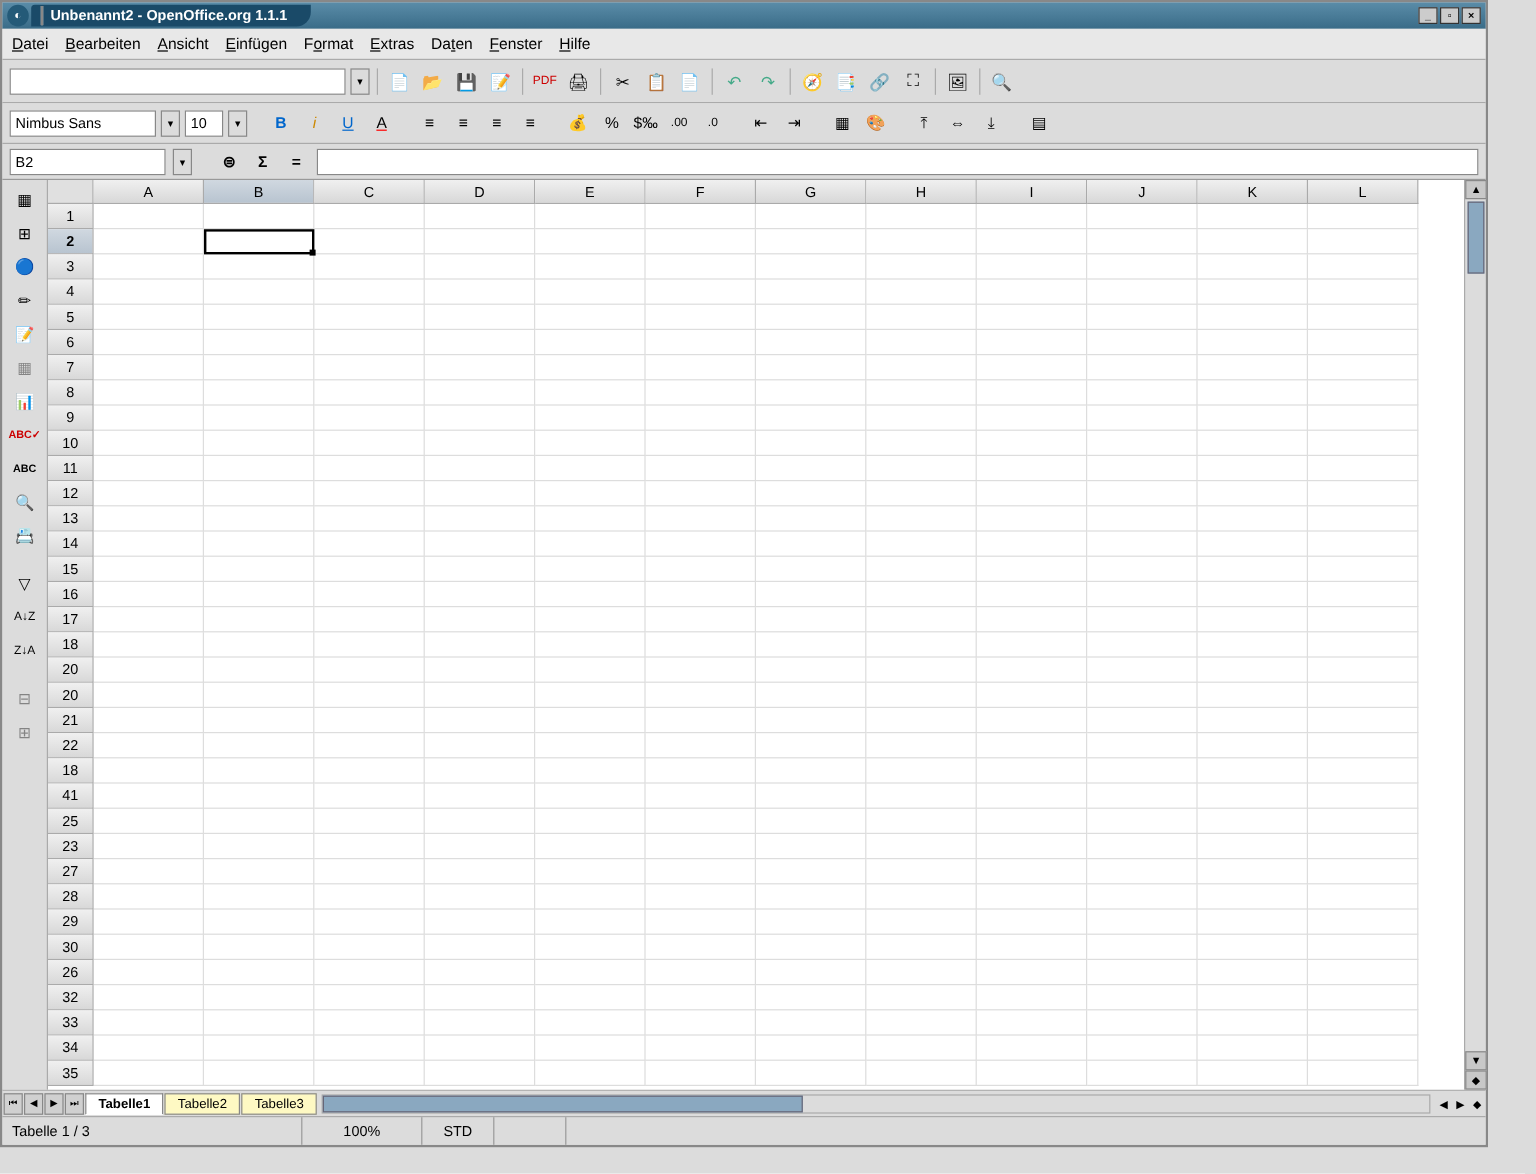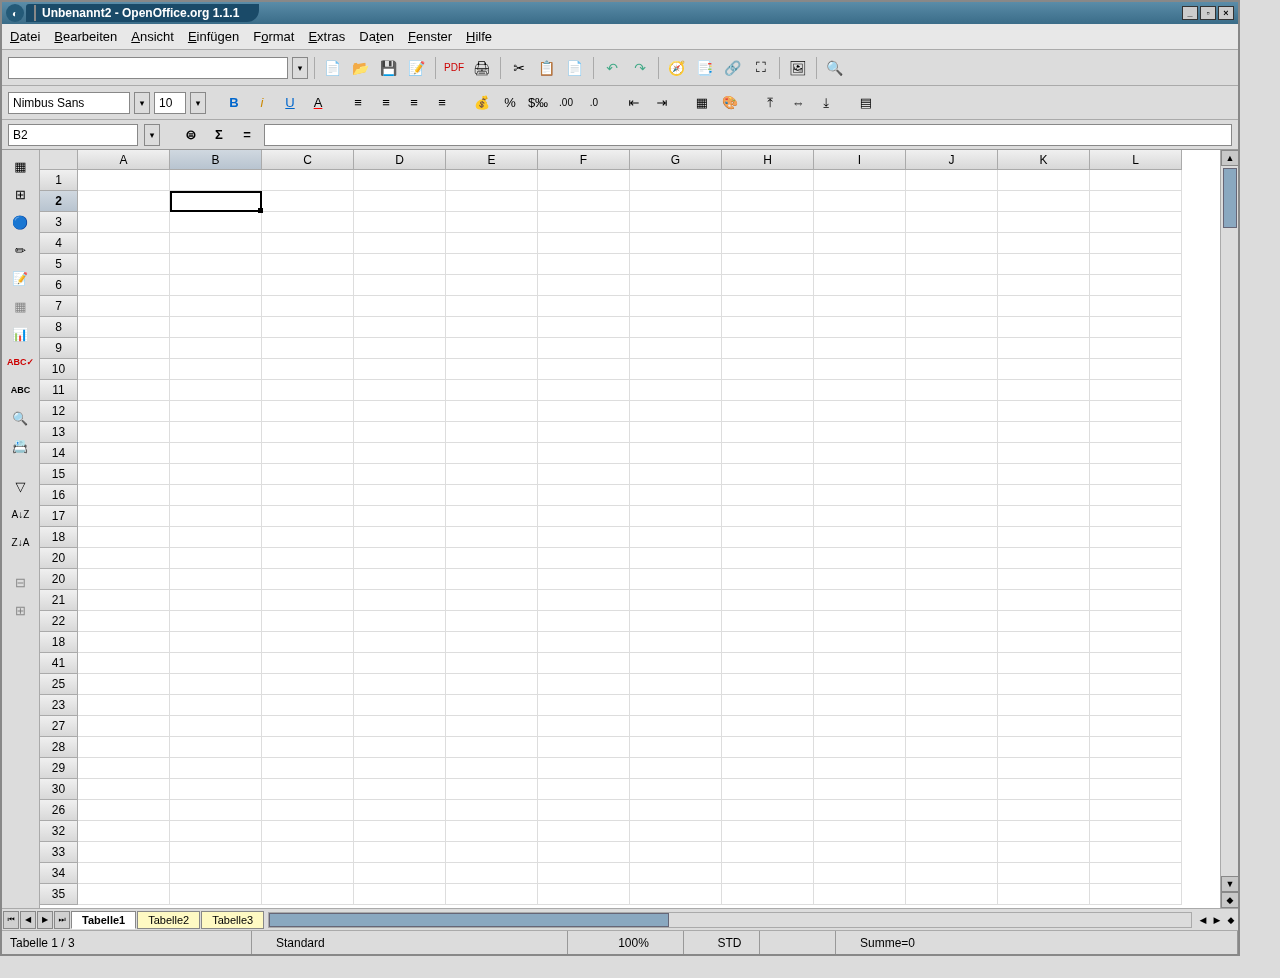--- a/index.html
+++ b/index.html
@@ -56,21 +56,21 @@
 .vscroll .arrow { width: 18px; height: 16px; background: #c8c8c8; border: 1px solid #888; display: flex; align-items: center; justify-content: center; font-size: 9px; }
 
 .tabrow { height: 22px; background: #dcdcdc; display: flex; align-items: center; border-top: 1px solid #aaa; }
 .tabrow .navbtn { width: 16px; height: 18px; background: #d0d0d0; border: 1px solid #888; display: flex; align-items: center; justify-content: center; font-size: 8px; margin-left: 1px; }
 .tabrow .tab { padding: 2px 10px; background: #fef9c3; border: 1px solid #888; font-size: 11px; margin-left: 1px; }
 .tabrow .tab.active { background: white; font-weight: bold; border-bottom: 1px solid white; }
 .tabrow .hscroll { flex: 1; height: 16px; background: #dcdcdc; margin: 0 4px; position: relative; border: 1px solid #aaa; }
 .tabrow .hscroll .thumb { position: absolute; left: 0; top: 0; width: 400px; height: 14px; background: #8aa8c0; border: 1px solid #667; }
 .tabrow .hsnav { width: 14px; height: 14px; display: flex; align-items: center; justify-content: center; font-size: 9px; }
 
-.statusbar { height: 24px; background: #dcdcdc; display: flex; align-items: center; font-size: 12px; border-top: 1px solid #aaa; gap: 16px; }
+.statusbar { height: 24px; background: #dcdcdc; display: flex; align-items: center; font-size: 12px; border-top: 1px solid #aaa; }
 .statusbar .panel { padding: 0 8px; border-right: 1px solid #999; height: 100%; display: flex; align-items: center; }
 
 .outer-border { border: 2px solid #888; width: 1240px; margin: 0; }
 </style>
 </head>
 <body>
 
 <div class="outer-border">
 
 <div class="titlebar">
@@ -763,20 +763,18 @@
   <div class="hscroll">
     <div class="thumb"></div>
   </div>
   <div class="hsnav">◀</div>
   <div class="hsnav">▶</div>
   <div class="hsnav">◆</div>
 </div>
 
 <div class="statusbar">
   <div class="panel" style="width:250px">Tabelle 1 / 3</div>
-  <div class="panel" style="width:300px">Standard</div>
   <div class="panel" style="width:100px;justify-content:center">100%</div>
   <div class="panel" style="width:60px;justify-content:center">STD</div>
   <div class="panel" style="width:60px"></div>
-  <div class="panel" style="flex:1">Summe=0</div>
 </div>
 
 </div>
 
 </body></html>

